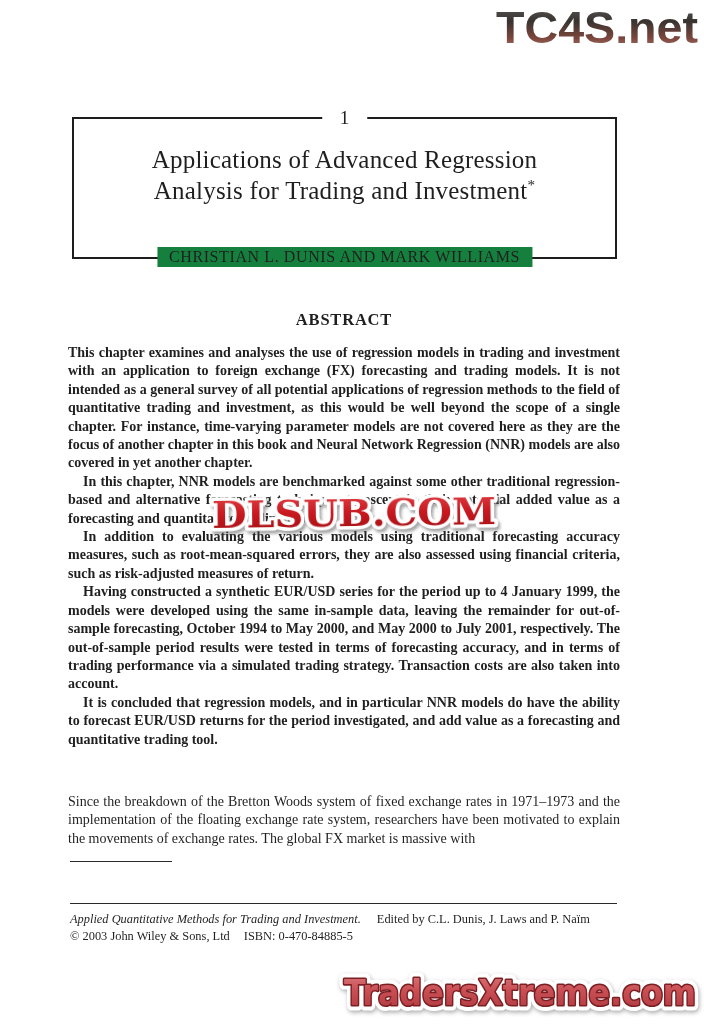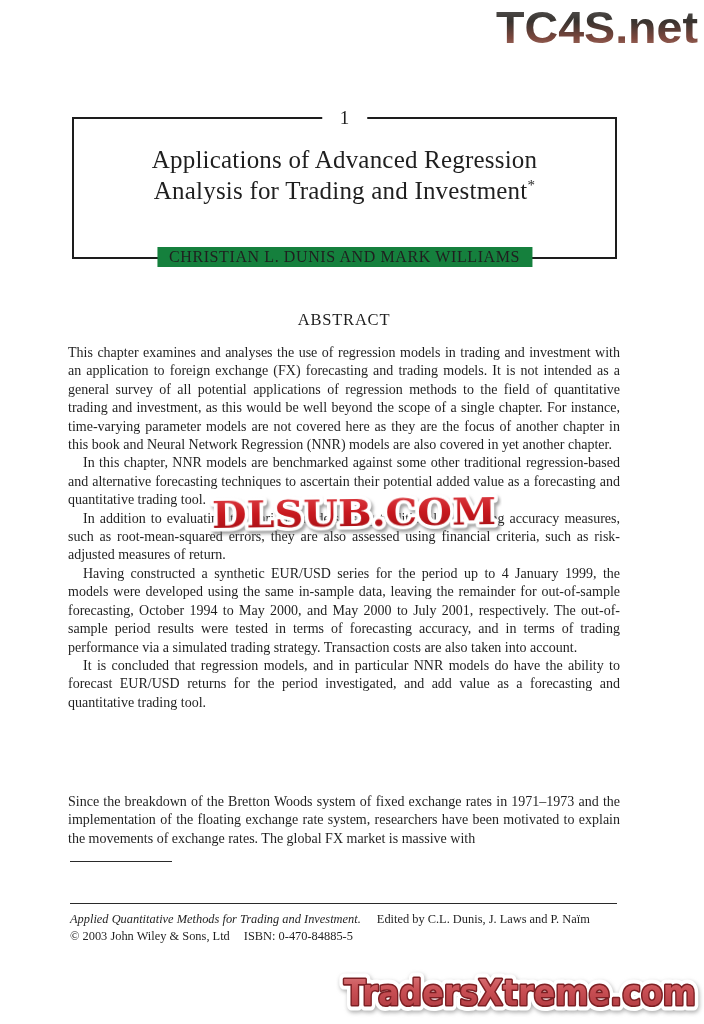--- a/index.html
+++ b/index.html
@@ -26,28 +26,28 @@
   }
   .chapter-title sup { font-size:15px; vertical-align:super; line-height:0; }
   .authors {
     position:absolute; bottom:-10px; left:50%; transform:translateX(-50%);
     background:#15803d; padding:0 12px; font-size:16px; line-height:20px;
     white-space:nowrap; letter-spacing:0.6px;
   }
   
   .abstract-heading {
     position:absolute; top:310px; left:70px; width:548px; text-align:center;
-    font-size:16.5px; font-weight:normal; letter-spacing:0.8px;
+    font-size:16.5px; font-weight:bold; letter-spacing:0.8px;
   }
   .abstract-body, .intro-body {
     position:absolute; left:68px; width:552px;
     font-size:14px; line-height:18.4px; text-align:justify;
   }
   .abstract-body { top:344px; }
-  .abstract-body p { margin:0; }
+  .abstract-body p { margin:0;font-weight:bold; }
   .abstract-body p.ind { text-indent:15px; }
   
   .watermark {
     position:absolute; left:206px; top:485px; width:296px; height:54px;
     transform:rotate(-0.8deg); pointer-events:none;
   }
   
   .intro-heading {
     position:absolute; top:762px; left:70px; width:548px; text-align:center;
     font-size:16.5px; font-weight:bold; letter-spacing:0.4px;

